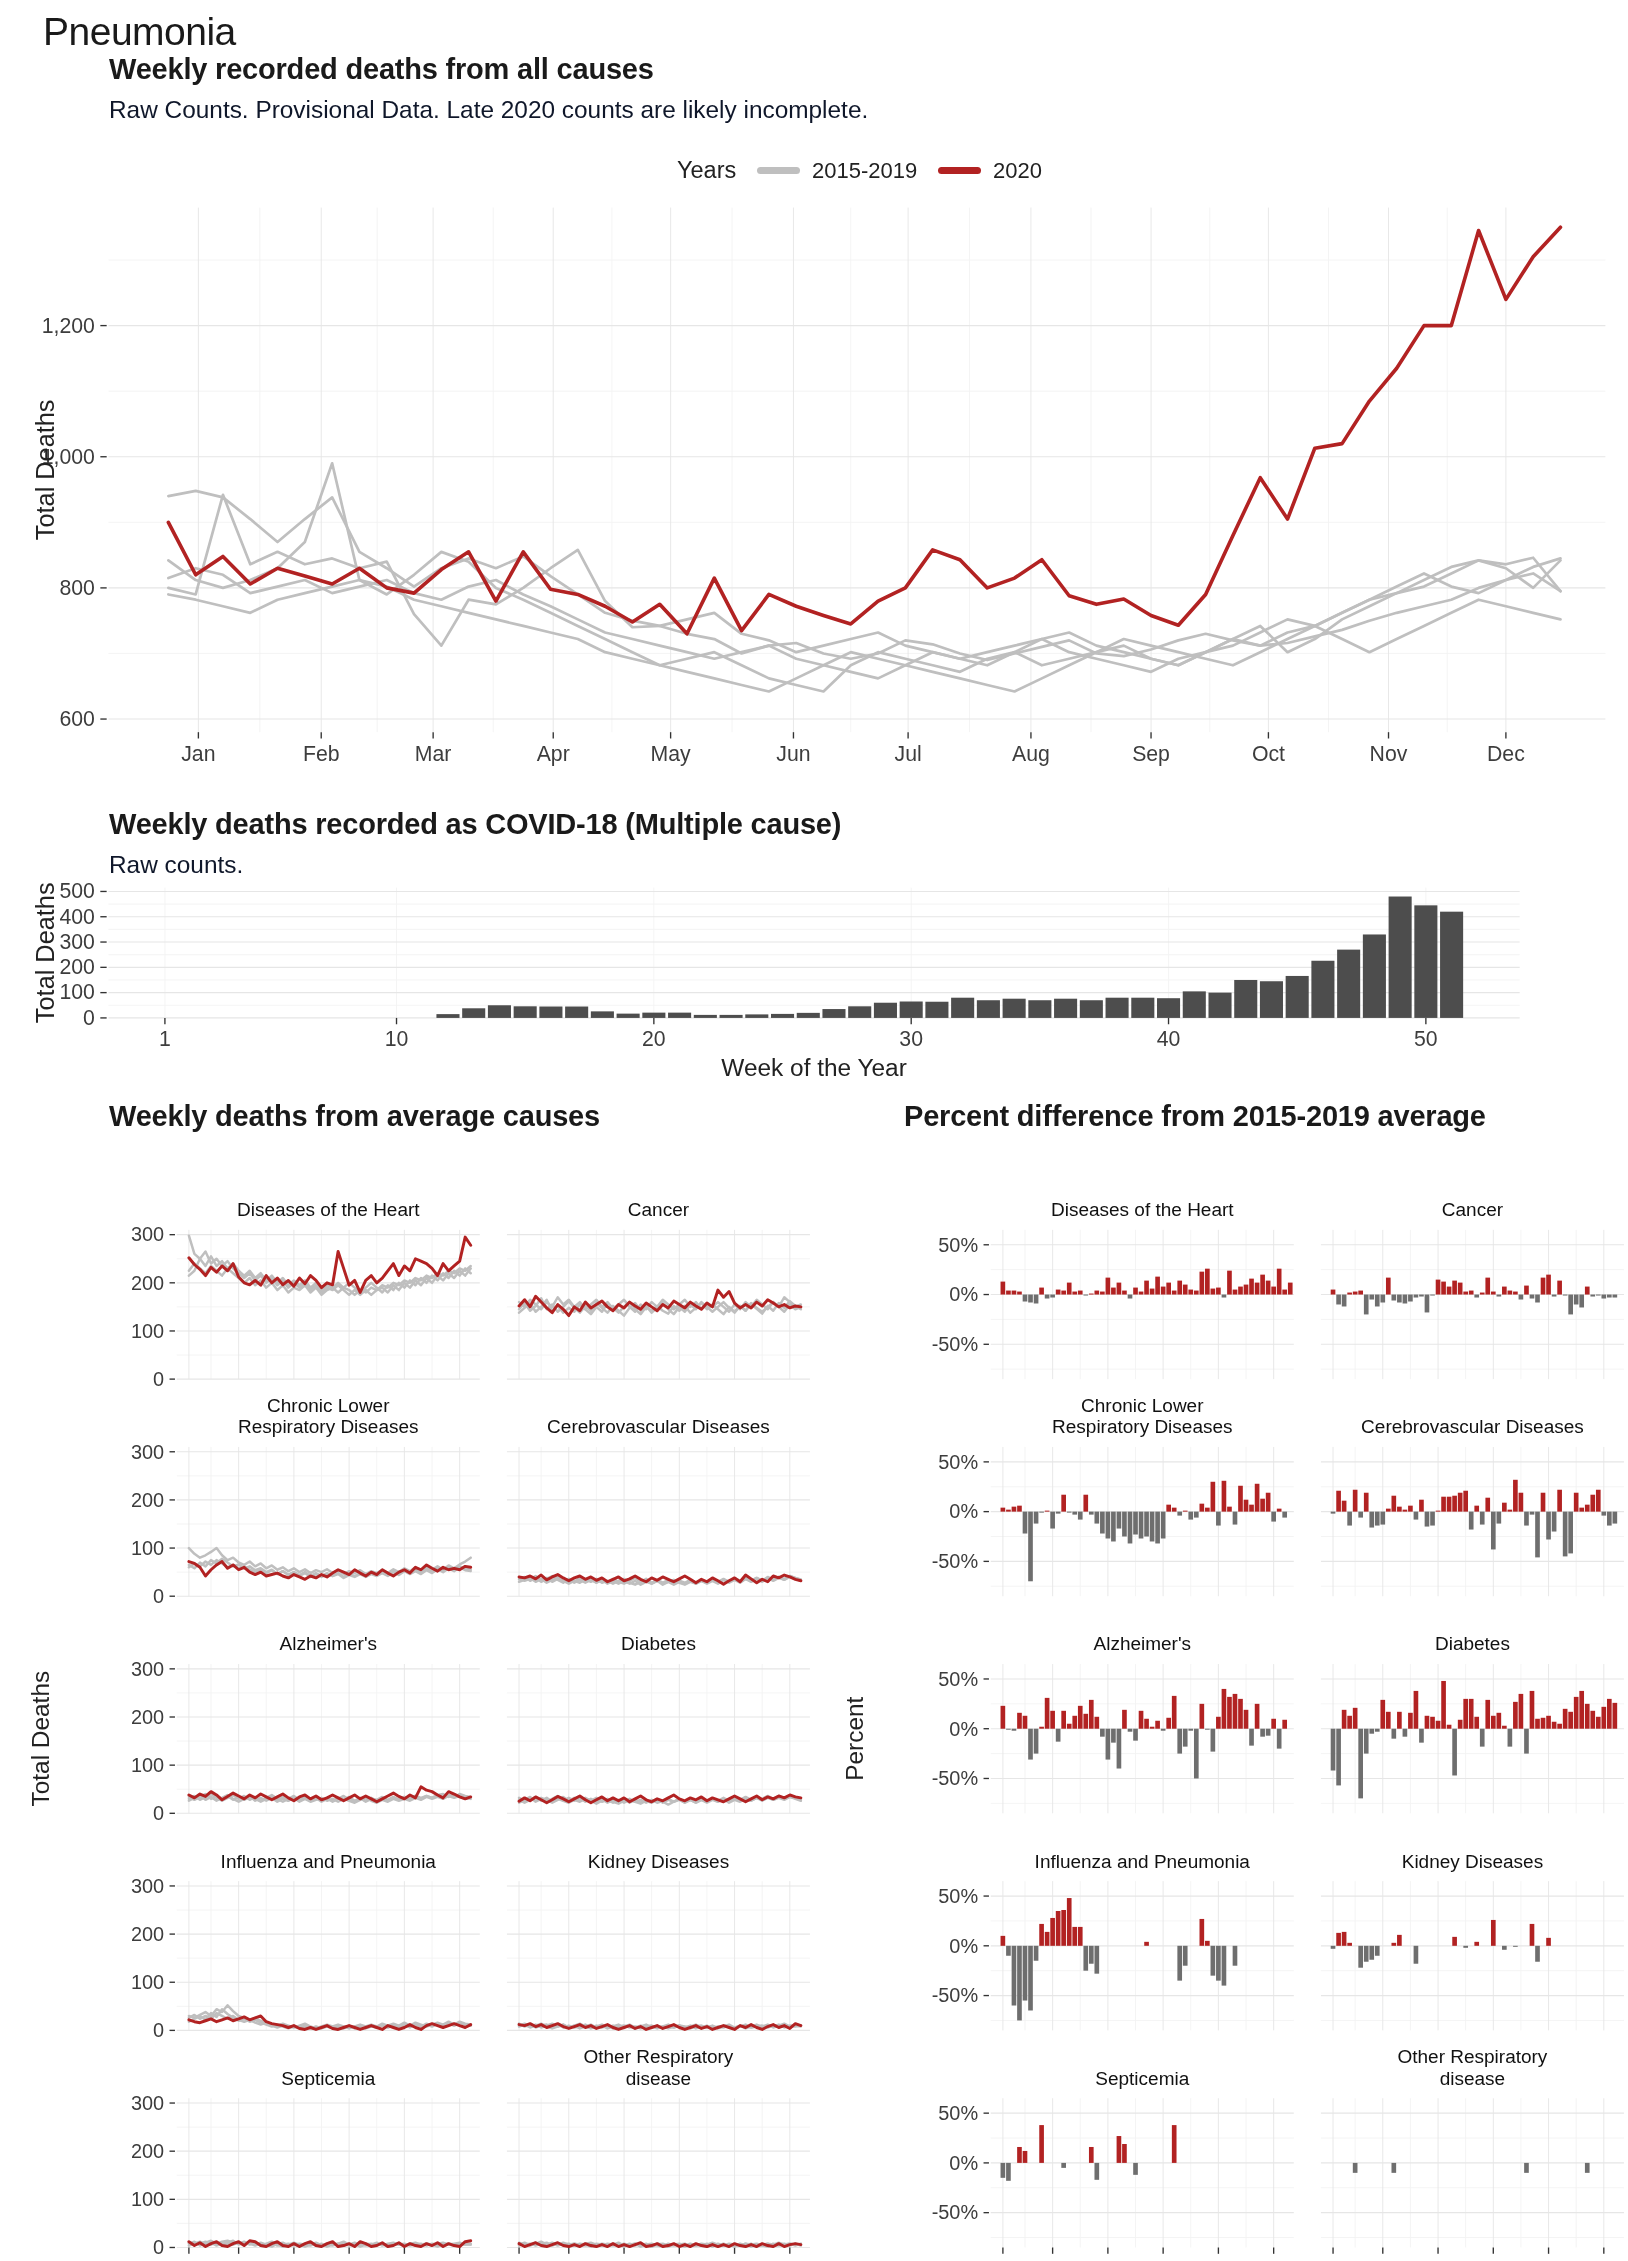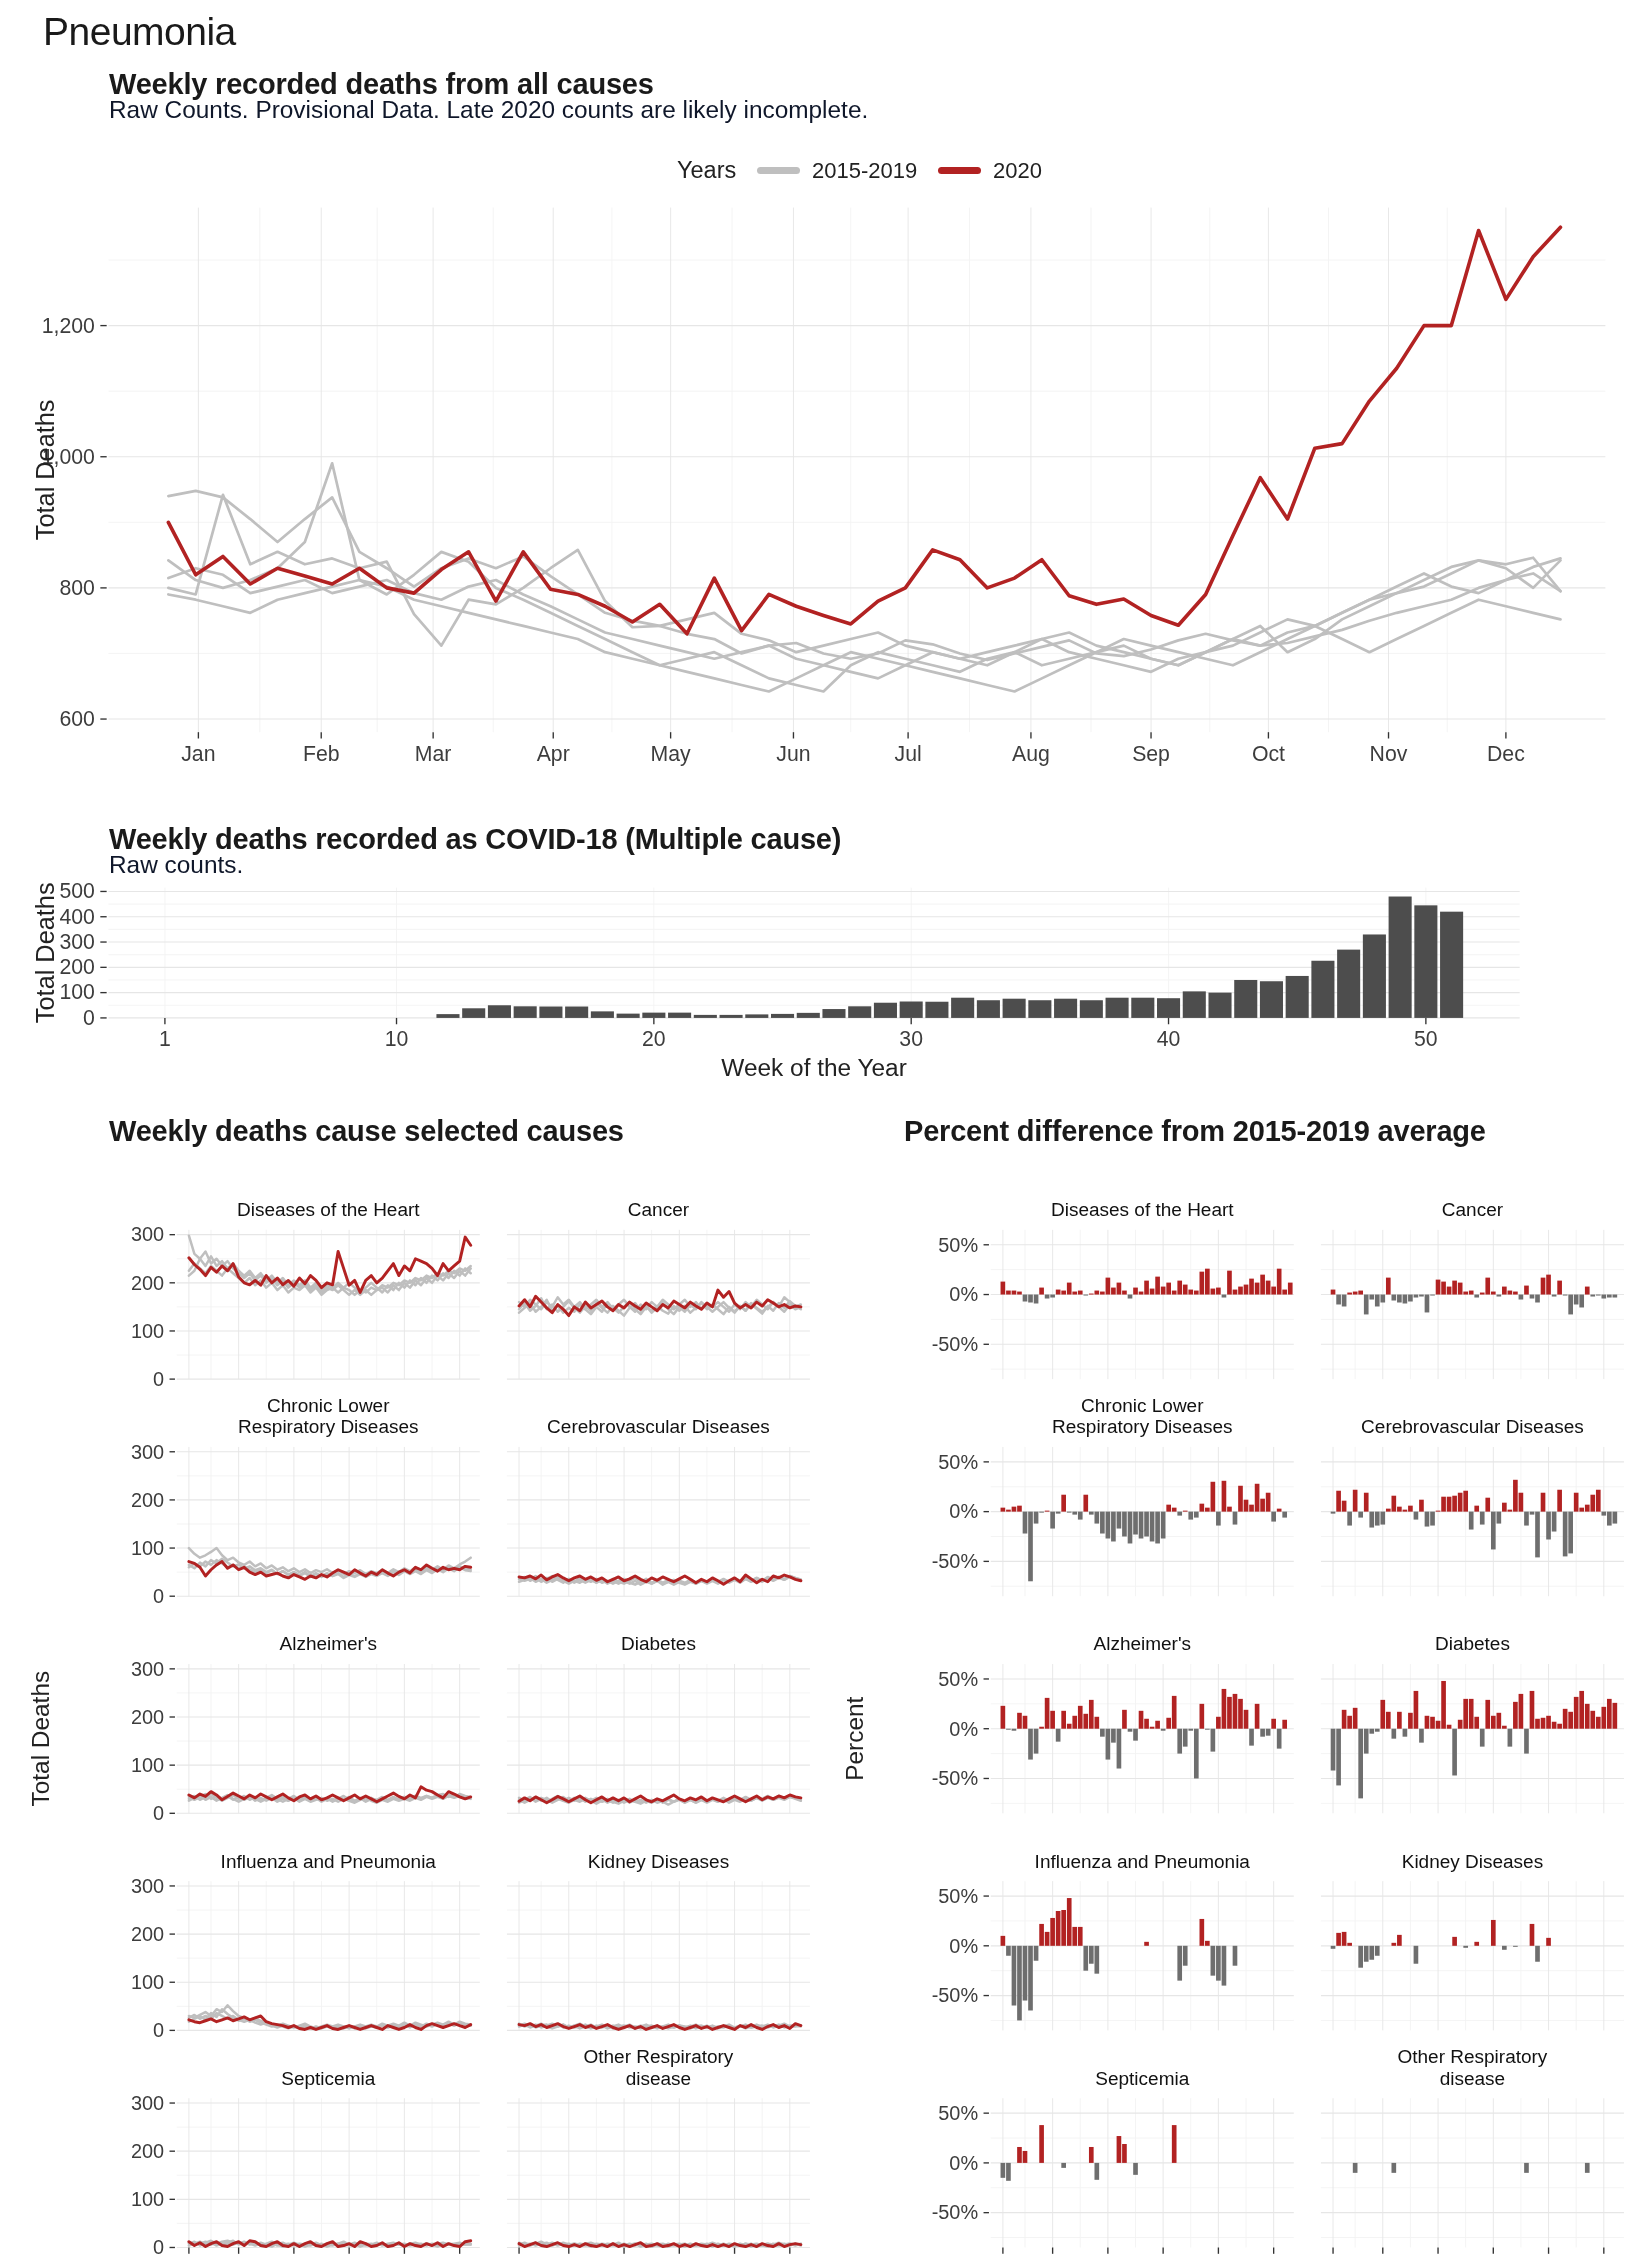--- a/index.html
+++ b/index.html
@@ -1,19 +1,19 @@
 <!DOCTYPE html>
 <html style="font-size:7.2px"><head>
 <meta charset="utf-8">
 <style>
   html,body{margin:0;padding:0;background:#ffffff;}
   body{font-family:"Liberation Sans", sans-serif; color:#1a1a1a;}
   #page{position:relative;width:1628px;height:2442px;background:#fff;overflow:hidden;}
   .h1{position:absolute;left:43px;top:10px;font-size:39px;font-weight:400;letter-spacing:-0.5px;}
-  .chart-title{position:absolute;font-size:29px;font-weight:700;letter-spacing:-0.2px;margin-top:15px;}
+  .chart-title{position:absolute;font-size:29px;font-weight:700;letter-spacing:-0.2px;}
   .chart-subtitle{position:absolute;font-size:24.4px;font-weight:400;color:#0f172a;}
   #legend{position:absolute;left:543px;top:157px;width:633px;display:flex;justify-content:center;align-items:center;gap:21px;}
   #legend .legend-label{font-size:23.5px;color:#222;}
   .legend-item{display:flex;align-items:center;gap:11.8px;font-size:22px;color:#222;justify-content:flex-end;}
   .swatch{display:inline-block;width:43px;height:6.8px;border-radius:3.6px;}
   svg{position:absolute;overflow:visible;}
   svg text{font-family:"Liberation Sans", sans-serif;}
   .tick{font-size:47px;fill:#3d3d3d;}
   .tick-s{font-size:44px;fill:#3d3d3d;}
   .axis-label{font-size:56px;fill:#222;}
@@ -193,21 +193,21 @@
       <line x1="1974.729411764706" x2="1974.729411764706" y1="300" y2="314" stroke="#333333" stroke-width="3"></line>
       <text x="1974.729411764706" y="362" text-anchor="middle" class="tick">30</text>
       <line x1="2543.6705882352944" x2="2543.6705882352944" y1="300" y2="314" stroke="#333333" stroke-width="3"></line>
       <text x="2543.6705882352944" y="362" text-anchor="middle" class="tick">40</text>
       <line x1="3112.6117647058827" x2="3112.6117647058827" y1="300" y2="314" stroke="#333333" stroke-width="3"></line>
       <text x="3112.6117647058827" y="362" text-anchor="middle" class="tick">50</text>
       <text x="80" y="156" text-anchor="middle" class="axis-label" transform="rotate(-90 80 156)">Total Deaths</text>
       <text x="1760" y="428" text-anchor="middle" class="axis-label-s">Week of the Year</text>
     </svg>
 
-  <div class="chart-title" style="left:109px;top:1100px;">Weekly deaths cause selected causes</div>
+  <div class="chart-title" style="left:109px;top:1100px;">Weekly deaths from average causes</div>
   <svg id="grid-left" style="left:22.6px;top:1180px;" width="796" height="1149" viewBox="0 0 1760 2540">
       <text x="675" y="80" text-anchor="middle" class="panel-title">Diseases of the Heart</text>
       <line x1="340" x2="1010" y1="386.7741935483871" y2="386.7741935483871" stroke="#F3F3F3" stroke-width="2"></line>
       <line x1="340" x2="1010" y1="280.3225806451613" y2="280.3225806451613" stroke="#F3F3F3" stroke-width="2"></line>
       <line x1="340" x2="1010" y1="173.8709677419355" y2="173.8709677419355" stroke="#F3F3F3" stroke-width="2"></line>
       <line x1="415.67058823529413" x2="415.67058823529413" y1="110" y2="440" stroke="#F3F3F3" stroke-width="2"></line>
       <line x1="537.8470588235294" x2="537.8470588235294" y1="110" y2="440" stroke="#F3F3F3" stroke-width="2"></line>
       <line x1="660.0235294117647" x2="660.0235294117647" y1="110" y2="440" stroke="#F3F3F3" stroke-width="2"></line>
       <line x1="782.2" x2="782.2" y1="110" y2="440" stroke="#F3F3F3" stroke-width="2"></line>
       <line x1="904.3764705882354" x2="904.3764705882354" y1="110" y2="440" stroke="#F3F3F3" stroke-width="2"></line>

